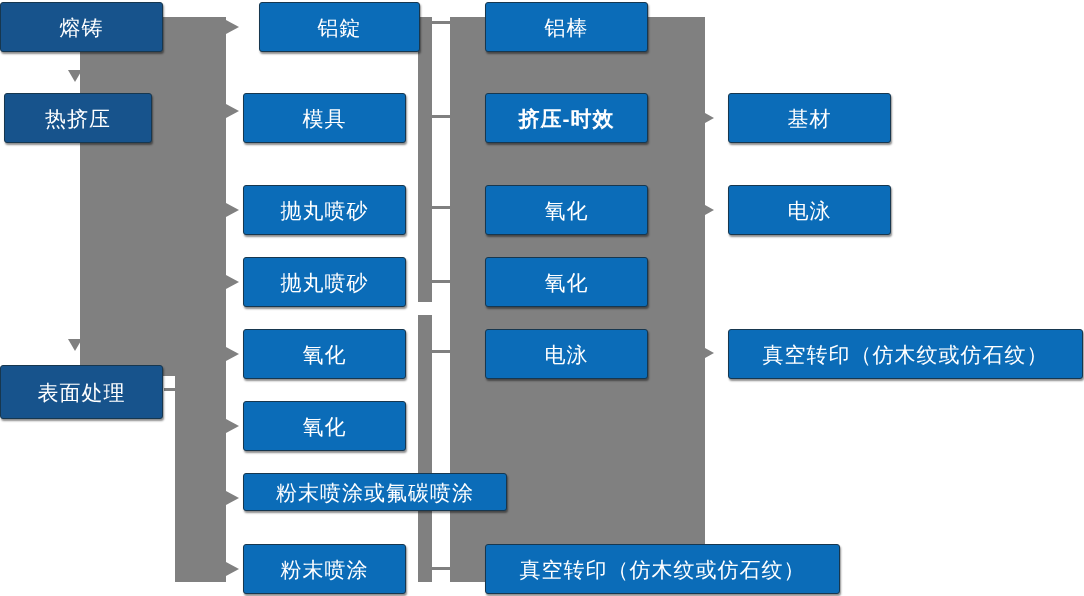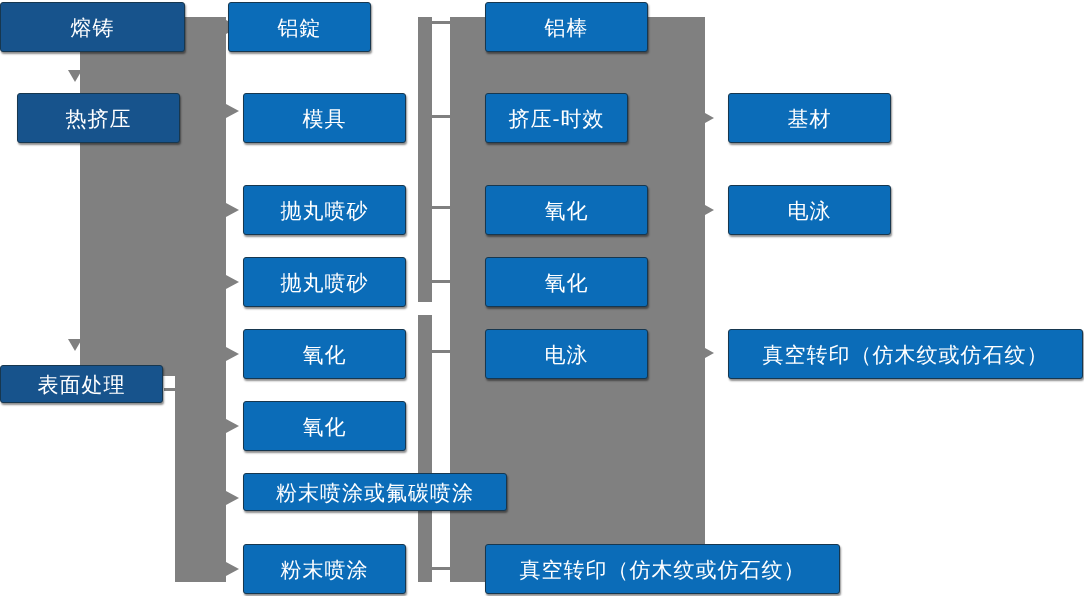--- a/index.html
+++ b/index.html
@@ -105,31 +105,31 @@
   <div class="thin-line" style="left:432px; top:280px; width:20px;"></div>
   <div class="thin-line" style="left:432px; top:350px; width:20px;"></div>
   <div class="thin-line" style="left:432px; top:567px; width:20px;"></div>
 
   <div class="gray" style="left:450px; top:17px; width:255px; height:565px;"></div>
 
   <div class="small-arrow" style="left:705px; top:113px;"></div>
   <div class="small-arrow" style="left:705px; top:205px;"></div>
   <div class="small-arrow" style="left:705px; top:348px;"></div>
 
-  <div class="node dark" style="left:0px; top:2px; width:185px; height:50px;">
+  <div class="node dark" style="left:0px; top:2px; width:163px; height:50px;">
     <span>熔铸</span>
   </div>
-  <div class="node dark" style="left:17px; top:93px; width:163px; height:50px;justify-content:center;">
+  <div class="node dark" style="left:4px; top:93px; width:148px; height:50px;justify-content:center;">
     <span>热挤压</span>
   </div>
-  <div class="node dark" style="left:0px; top:365px; width:163px; height:38px;">
+  <div class="node dark" style="left:0px; top:365px; width:163px; height:54px;">
     <span>表面处理</span>
   </div>
 
-  <div class="node light" style="left:228px; top:2px; width:143px; height:50px;">
+  <div class="node light" style="left:259px; top:2px; width:161px; height:50px;">
     <span>铝錠</span>
   </div>
   <div class="node light" style="left:243px; top:93px; width:163px; height:50px;">
     <span>模具</span>
   </div>
   <div class="node light" style="left:243px; top:185px; width:163px; height:50px;">
     <span>抛丸喷砂</span>
   </div>
   <div class="node light" style="left:243px; top:257px; width:163px; height:50px;">
     <span>抛丸喷砂</span>
@@ -143,21 +143,21 @@
   <div class="node light" style="left:243px; top:473px; width:264px; height:38px;">
     <span>粉末喷涂或氟碳喷涂</span>
   </div>
   <div class="node light" style="left:485px; top:2px; width:163px; height:50px;">
     <span>铝棒</span>
   </div>
 
   <div class="node light" style="left:243px; top:544px; width:163px; height:50px;">
     <span>粉末喷涂</span>
   </div>
-  <div class="node light" style="left:485px; top:93px; width:143px; height:50px;">
+  <div class="node light" style="left:485px; top:93px; width:163px; height:50px;font-weight:bold;">
     <span>挤压-时效</span>
   </div>
   <div class="node light" style="left:485px; top:185px; width:163px; height:50px;">
     <span>氧化</span>
   </div>
   <div class="node light" style="left:485px; top:257px; width:163px; height:50px;">
     <span>氧化</span>
   </div>
   <div class="node light" style="left:485px; top:329px; width:163px; height:50px;">
     <span>电泳</span>

